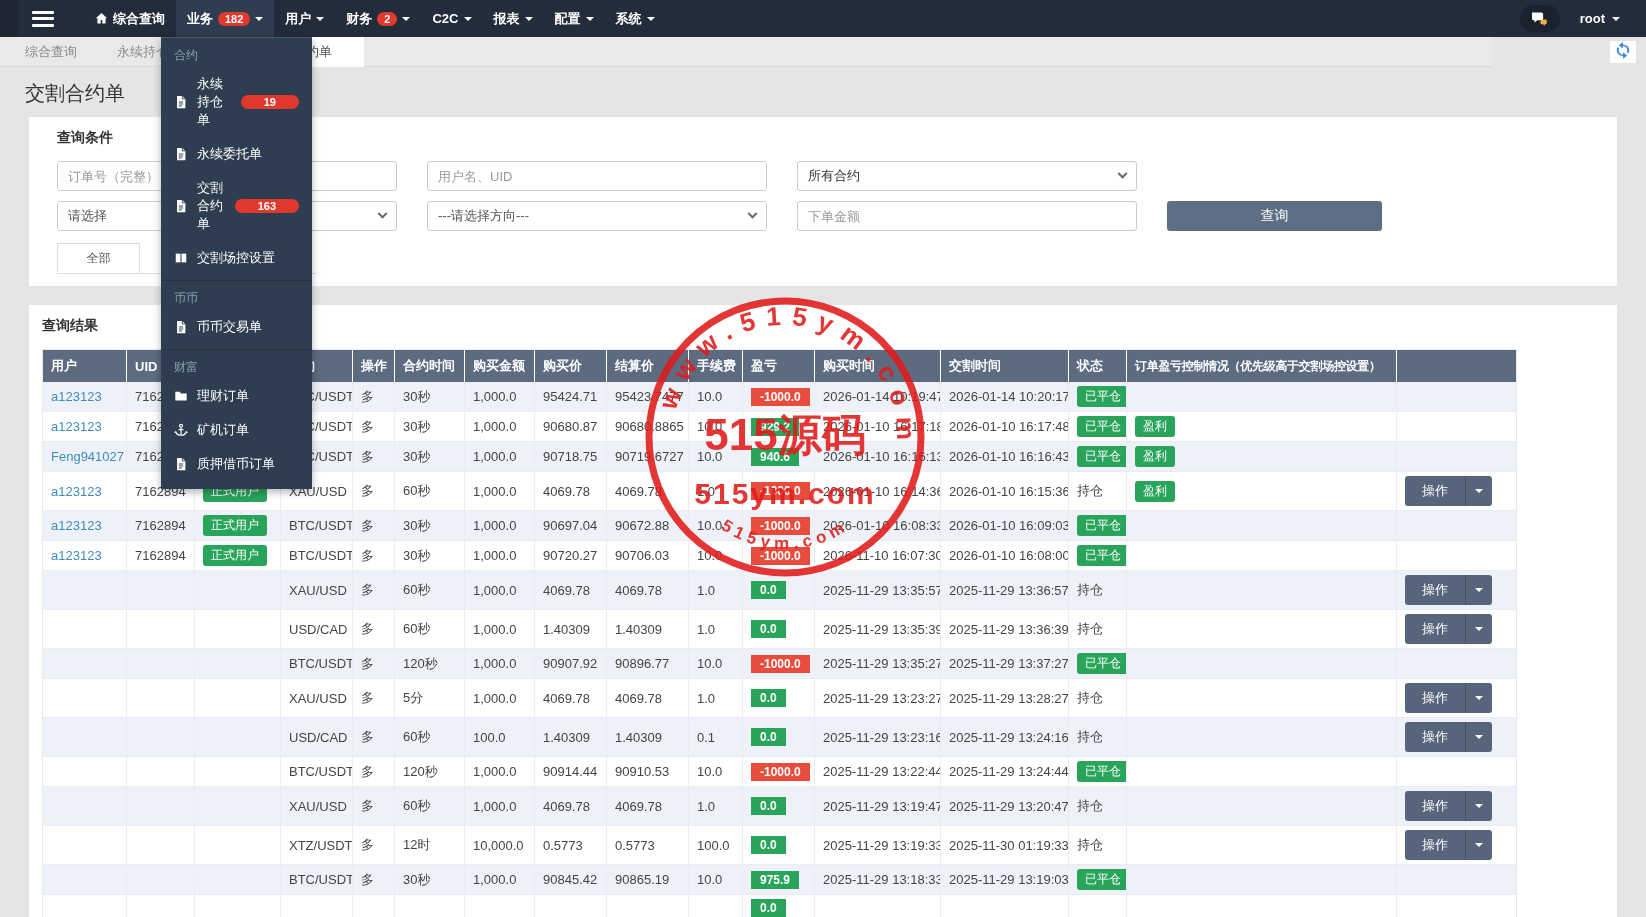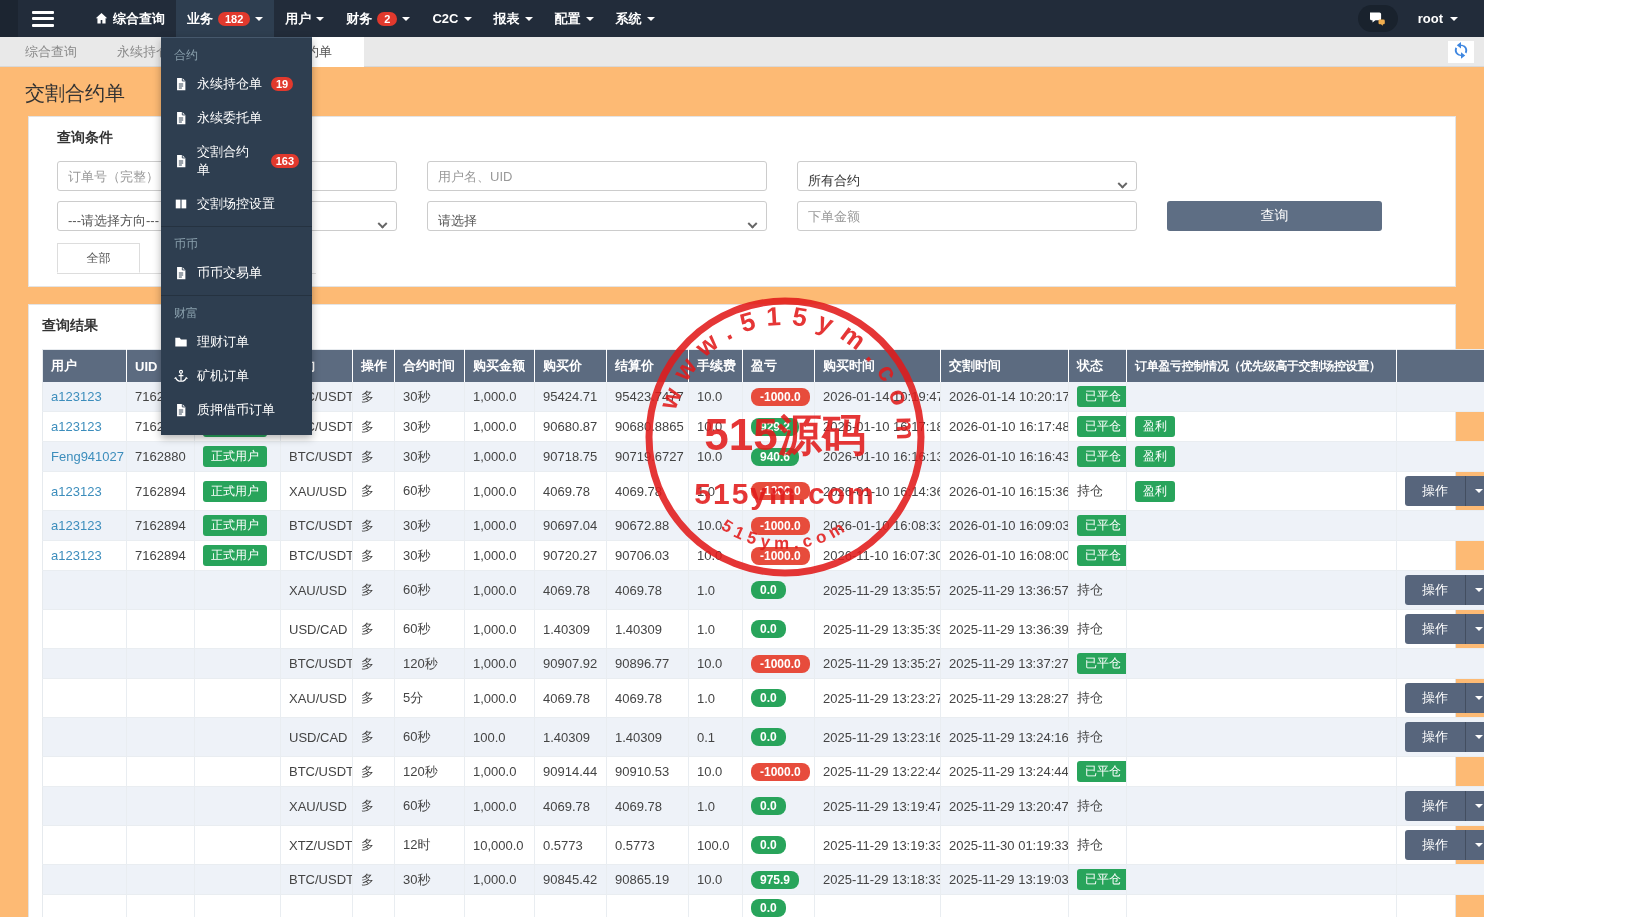--- a/index.html
+++ b/index.html
@@ -1,17 +1,17 @@
 <!DOCTYPE html>
 <html><head>
 <meta charset="utf-8">
 <style>
   * { margin:0; padding:0; box-sizing:border-box; }
   body { font-family:"Liberation Sans","DejaVu Sans",sans-serif; background:#fff; overflow:hidden; }
-  .screen { position:relative; width:1484px; height:917px; background:#fdba74; overflow:hidden; }
+  .screen { position:relative; width:1646px; height:917px; background:#e5e5e5; overflow:hidden; }
 
   
   .navbar { position:relative; height:37px; background:#222c3a; display:flex; align-items:center; z-index:40; }
   .brand-strip { width:18px; height:37px; background:#1c2531; }
   .hamburger { margin:0 30px 0 14px; width:22px; height:16px; display:flex; flex-direction:column; justify-content:space-between; background:none; border:none; cursor:pointer; }
   .hamburger span { display:block; height:3px; background:#fff; border-radius:1px; }
   .nav-menu { display:flex; height:37px; }
   .nav-item { display:flex; align-items:center; gap:5px; padding:0 11px; color:#fff; font-size:13px; font-weight:bold; cursor:pointer; }
   .nav-item.open { background:#2e3e50; }
   .nav-ic svg { width:13px; height:13px; display:block; }
@@ -31,53 +31,53 @@
   .refresh-btn svg { width:18px; height:18px; }
 
   
   .page-title { font-size:20px; font-weight:normal; color:#333; margin:13px 25px 9px; }
   .card { margin:0 28px; background:#fff; border:1px solid #e4e4e4; }
   .card-filter { padding:12px 28px 12px; }
   .card-title { font-size:14px; font-weight:bold; color:#333; margin-bottom:14px; }
   .f-row { display:flex; gap:30px; margin-bottom:10px; }
   .f-input, .f-select { width:340px; height:30px; border:1px solid #ccc; border-radius:3px; font-size:13px; color:#333; padding:0 10px; background:#fff; }
   .f-input::placeholder { color:#999; }
-  .f-select { display:flex; align-items:flex-end; justify-content:space-between; color:#555; cursor:pointer; }
+  .f-select { display:flex; align-items:center; justify-content:space-between; color:#555; cursor:pointer; }
   .chev { width:7px; height:7px; border-right:2px solid #666; border-bottom:2px solid #666; transform:rotate(45deg) translate(-2px,-2px); }
   .search-btn { width:215px; height:30px; background:#5e6e84; color:#fff; border:none; border-radius:3px; font-size:14px; cursor:pointer; }
   .subtabs { margin-top:12px; display:flex; width:259px; border-bottom:1px solid #ddd; }
   .subtab { height:30px; line-height:28px; text-align:center; font-size:12px; color:#555; }
   .subtab.active { width:83px; border:1px solid #ddd; border-bottom:1px solid #fff; margin-bottom:-1px; background:#fff; }
   .subtab.blank-a { width:123px; border-right:1px solid #ddd; }
   .subtab.blank-b { width:52px; }
 
   .card-results { margin-top:17px; padding:12px 13px 60px; height:640px; }
 
   
   table { border-collapse:collapse; table-layout:fixed; width:1474px; font-size:13px; border:1px solid #e6eaee; }
   th { background:#5c6b80; color:#fff; font-weight:bold; text-align:left; padding:7px 8px; font-size:13px; white-space:nowrap; overflow:hidden; border-right:1px solid rgba(255,255,255,0.08); }
   th.th-long { font-size:12px; letter-spacing:-0.3px; }
   td { padding:4px 8px; border-bottom:1px solid #e9edf1; border-right:1px solid #e9edf1; color:#444; white-space:nowrap; overflow:hidden; vertical-align:middle; }
   td:last-child, th:last-child { border-right:none; }
   tr.stripe { background:#eef2f8; }
   a.ulink { color:#3c8dbc; text-decoration:none; cursor:pointer; }
   .b-green { background:#28a45b; color:#fff; border-radius:3px; padding:2px 8px; font-size:12px; display:inline-block; }
-  .pnl { font-weight:bold; border-radius:8px; padding:2px 9px; color:#fff; font-size:12px; display:inline-block; }
+  .pnl { font-weight:bold; border-radius:0; padding:2px 9px; color:#fff; font-size:12px; display:inline-block; }
   .pnl.red { background:#e74c3c; }
   .pnl.green { background:#28a45b; }
   .act-btn { display:inline-flex; background:#57657c; color:#fff; border-radius:3px; overflow:hidden; font-size:13px; cursor:pointer; }
   .act-main { padding:6px 17px; }
   .act-caret-box { padding:6px 9px; border-left:1px solid rgba(0,0,0,0.22); display:flex; align-items:center; }
 
   
   .dropdown { position:absolute; left:161px; top:37px; width:151px; background:#2e3e50; z-index:50; padding-bottom:8px; box-shadow:0 3px 8px rgba(0,0,0,0.3); border-top:1px solid #46586c; }
   .dd-header { color:#8aa0ad; font-size:12px; padding:9px 13px 3px; }
   .dd-item { display:flex; align-items:center; gap:9px; color:#fff; font-size:13px; padding:8px 13px; cursor:pointer; }
   .dd-ic svg { width:14px; height:14px; display:block; }
-  .dd-badge { background:#e1392d; color:#fff; border-radius:9px; padding:1px 5px; font-size:11px; font-weight:bold; }
+  .dd-badge { background:#e1392d; color:#fff; border-radius:9px; padding:1px 23px; font-size:11px; font-weight:bold; }
   .dd-sep { border-top:1px solid #253240; margin:5px 0 0; }
 
   
   .watermark { position:absolute; left:640px; top:292px; z-index:60; pointer-events:none; opacity:0.88; }
   .wm-arc { font-size:26px; font-weight:bold; fill:#e21b1b; letter-spacing:10px; font-family:"Liberation Sans",sans-serif; }
   .wm-arc-small { font-size:17px; font-weight:bold; fill:#e21b1b; letter-spacing:5px; }
   .wm-main { font-size:44px; font-weight:bold; fill:#e21b1b; }
   .wm-sub { font-size:30px; font-weight:bold; fill:#e21b1b; letter-spacing:2px; }
 </style>
 </head>
@@ -171,25 +171,25 @@
     <div class="f-row">
       <input class="f-input" type="text" placeholder="订单号（完整）" style="">
       <input class="f-input" type="text" placeholder="用户名、UID" style="">
       <div class="f-select">
         <span style="color:#333">所有合约</span>
         <span class="chev"></span>
       </div>
     </div>
     <div class="f-row">
       <div class="f-select">
+        <span>请选择</span>
+        <span class="chev"></span>
+      </div>
+      <div class="f-select">
         <span>---请选择方向---</span>
-        <span class="chev"></span>
-      </div>
-      <div class="f-select">
-        <span>请选择</span>
         <span class="chev"></span>
       </div>
       <input class="f-input" type="text" placeholder="下单金额" style="">
       <button class="search-btn">查询</button>
     </div>
     <div class="subtabs">
       <div class="subtab active">全部</div>
       <div class="subtab blank-a"></div>
       <div class="subtab blank-b"></div>
     </div>

